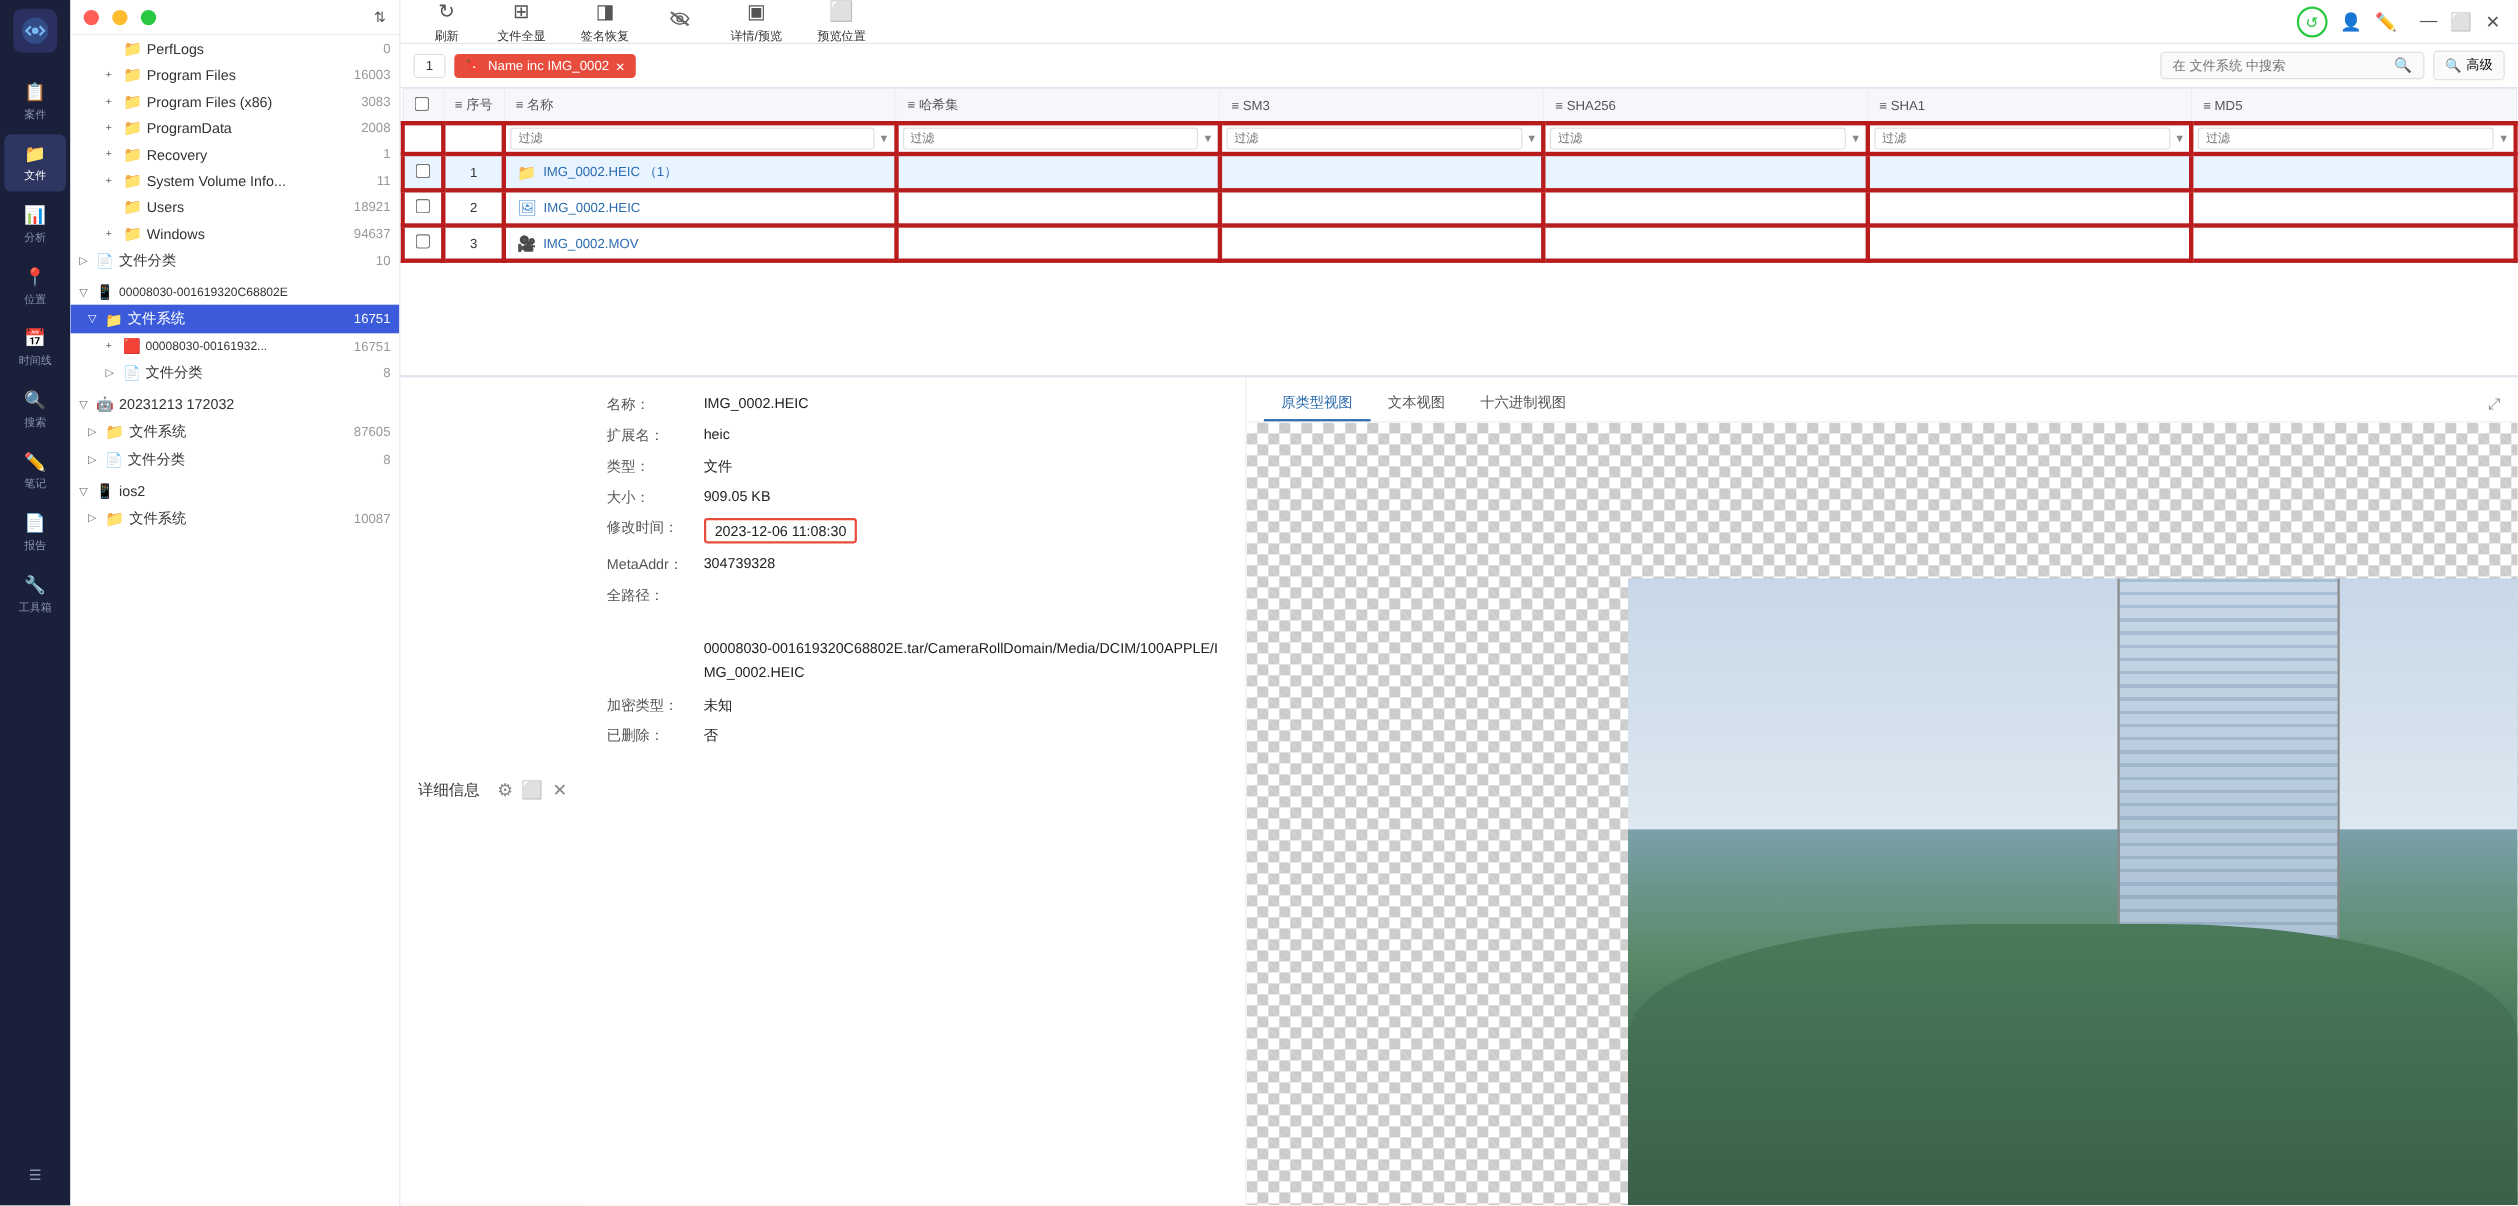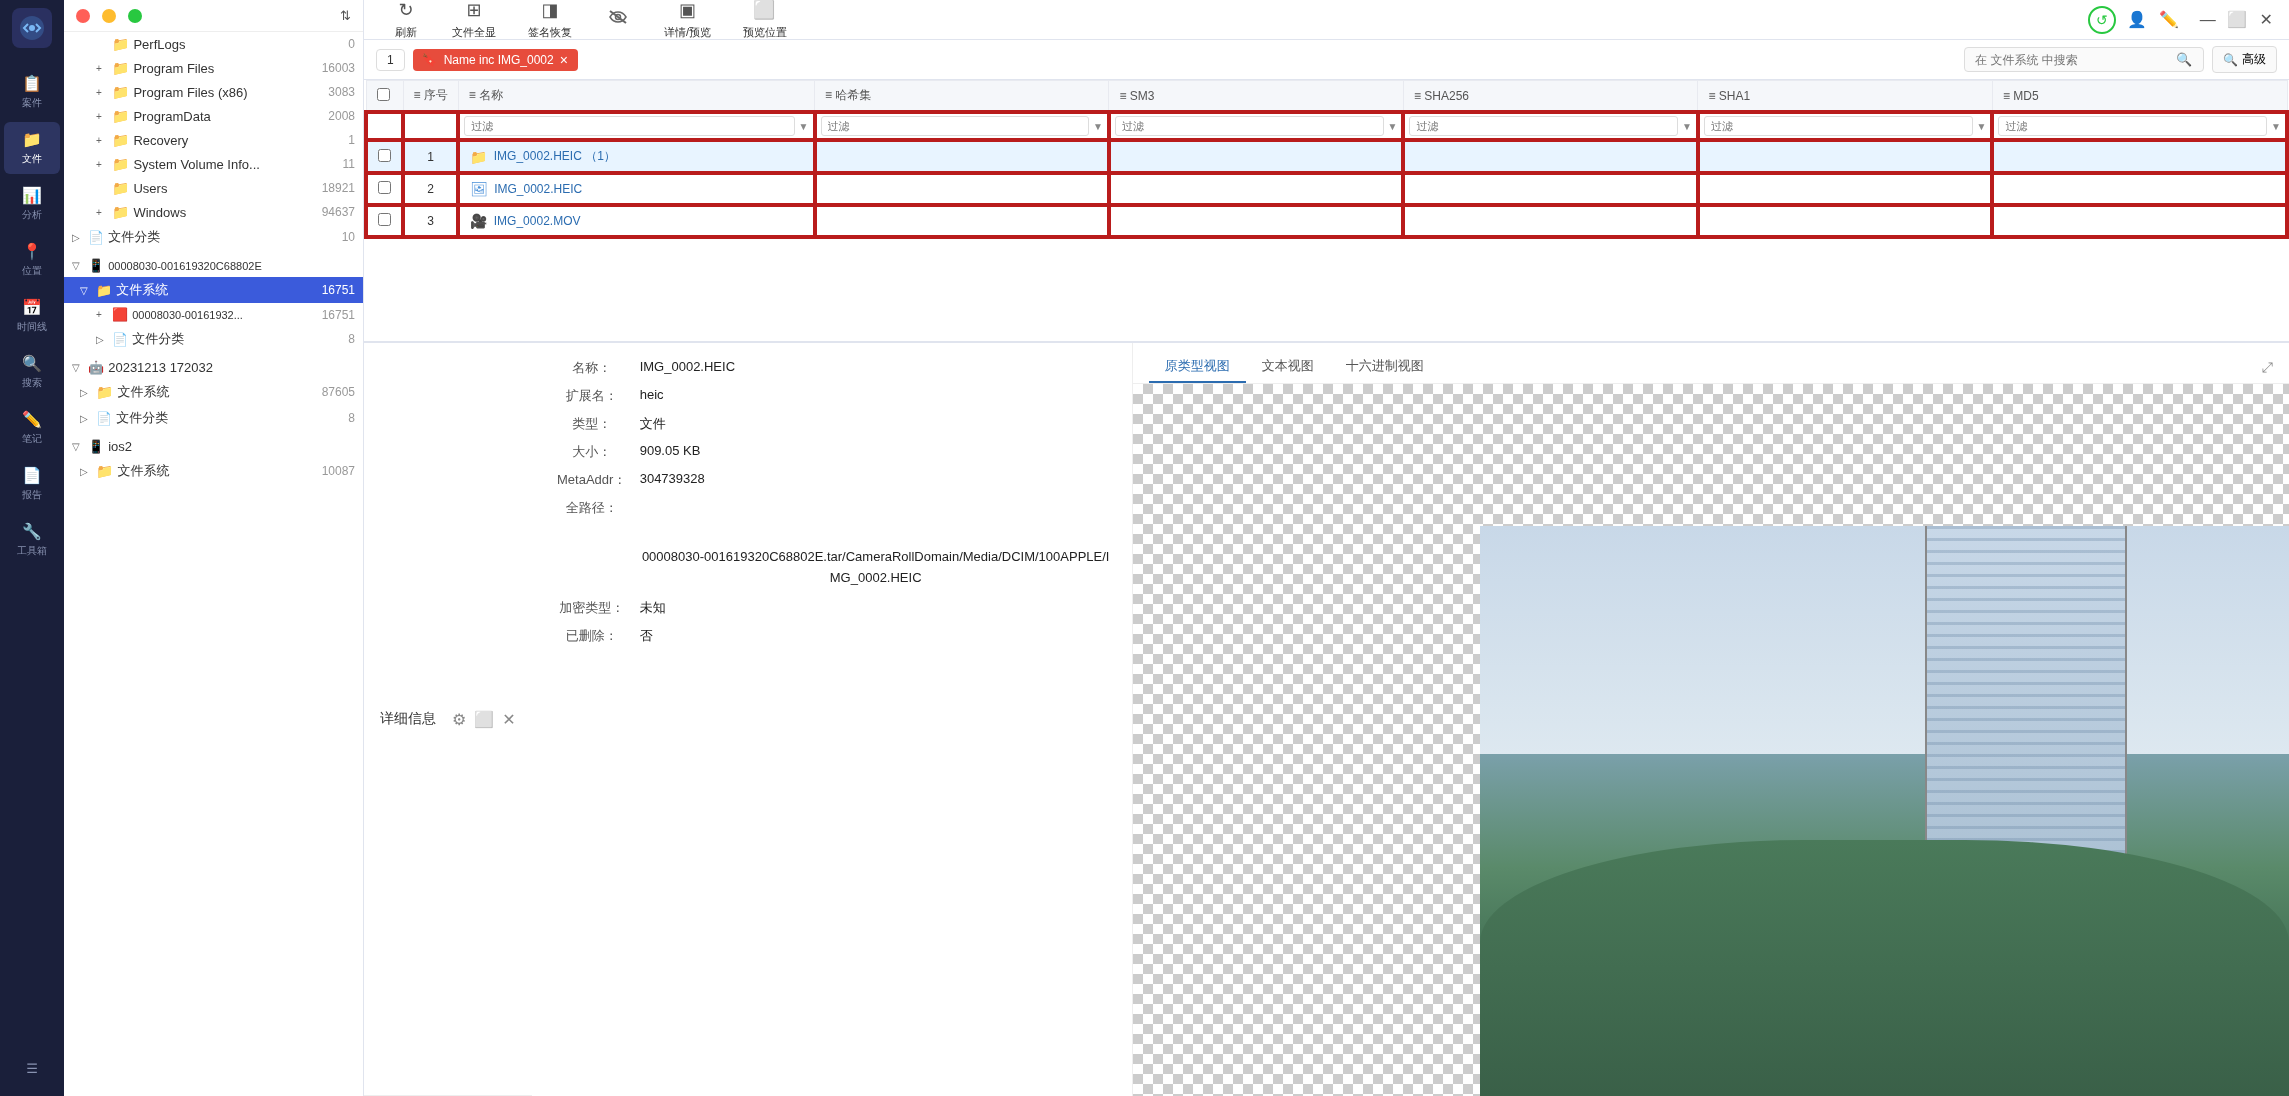--- a/index.html
+++ b/index.html
@@ -183,21 +183,21 @@
     .details-header {
       display: flex; align-items: center;
       padding: 8px 16px;
       border-bottom: 1px solid #eee;
       gap: 16px;
     }
     .details-title { font-size: 14px; color: #333; font-weight: 500; }
     .details-actions { margin-left: auto; display: flex; gap: 8px; }
     .details-action-btn { color: #888; cursor: pointer; font-size: 16px; }
 
-    .details-body { display: flex; flex: 1; overflow: hidden; text-align: center; }
+    .details-body { display: flex; flex: 1; overflow: hidden; }
     .details-info { flex: 0 0 600px; padding: 16px 20px; font-size: 13px; color: #333; overflow-y: auto; }
     .details-row { margin-bottom: 10px; display: flex; align-items: flex-start; gap: 8px; }
     .details-label { color: #555; min-width: 80px; flex-shrink: 0; }
     .details-value { color: #222; }
     .details-value.highlighted {
       border: 2px solid #e74c3c;
       padding: 2px 8px;
       border-radius: 3px;
     }
     .details-path { line-height: 1.6; word-break: break-all; margin-top: 48px; }
@@ -680,20 +680,24 @@
           </div>
           <div class="details-row">
             <span class="details-label">类型：</span>
             <span class="details-value">文件</span>
           </div>
           <div class="details-row">
             <span class="details-label">大小：</span>
             <span class="details-value">909.05 KB</span>
           </div>
           <div class="details-row">
+            <span class="details-label">修改时间：</span>
+            <span class="details-value highlighted">2023-12-06 11:08:30</span>
+          </div>
+          <div class="details-row">
             <span class="details-label">MetaAddr：</span>
             <span class="details-value">304739328</span>
           </div>
           <div class="details-row">
             <span class="details-label">全路径：</span>
             <span class="details-value details-path">00008030-001619320C68802E.tar/CameraRollDomain/Media/DCIM/100APPLE/IMG_0002.HEIC</span>
           </div>
           <div class="details-row">
             <span class="details-label">加密类型：</span>
             <span class="details-value">未知</span>

